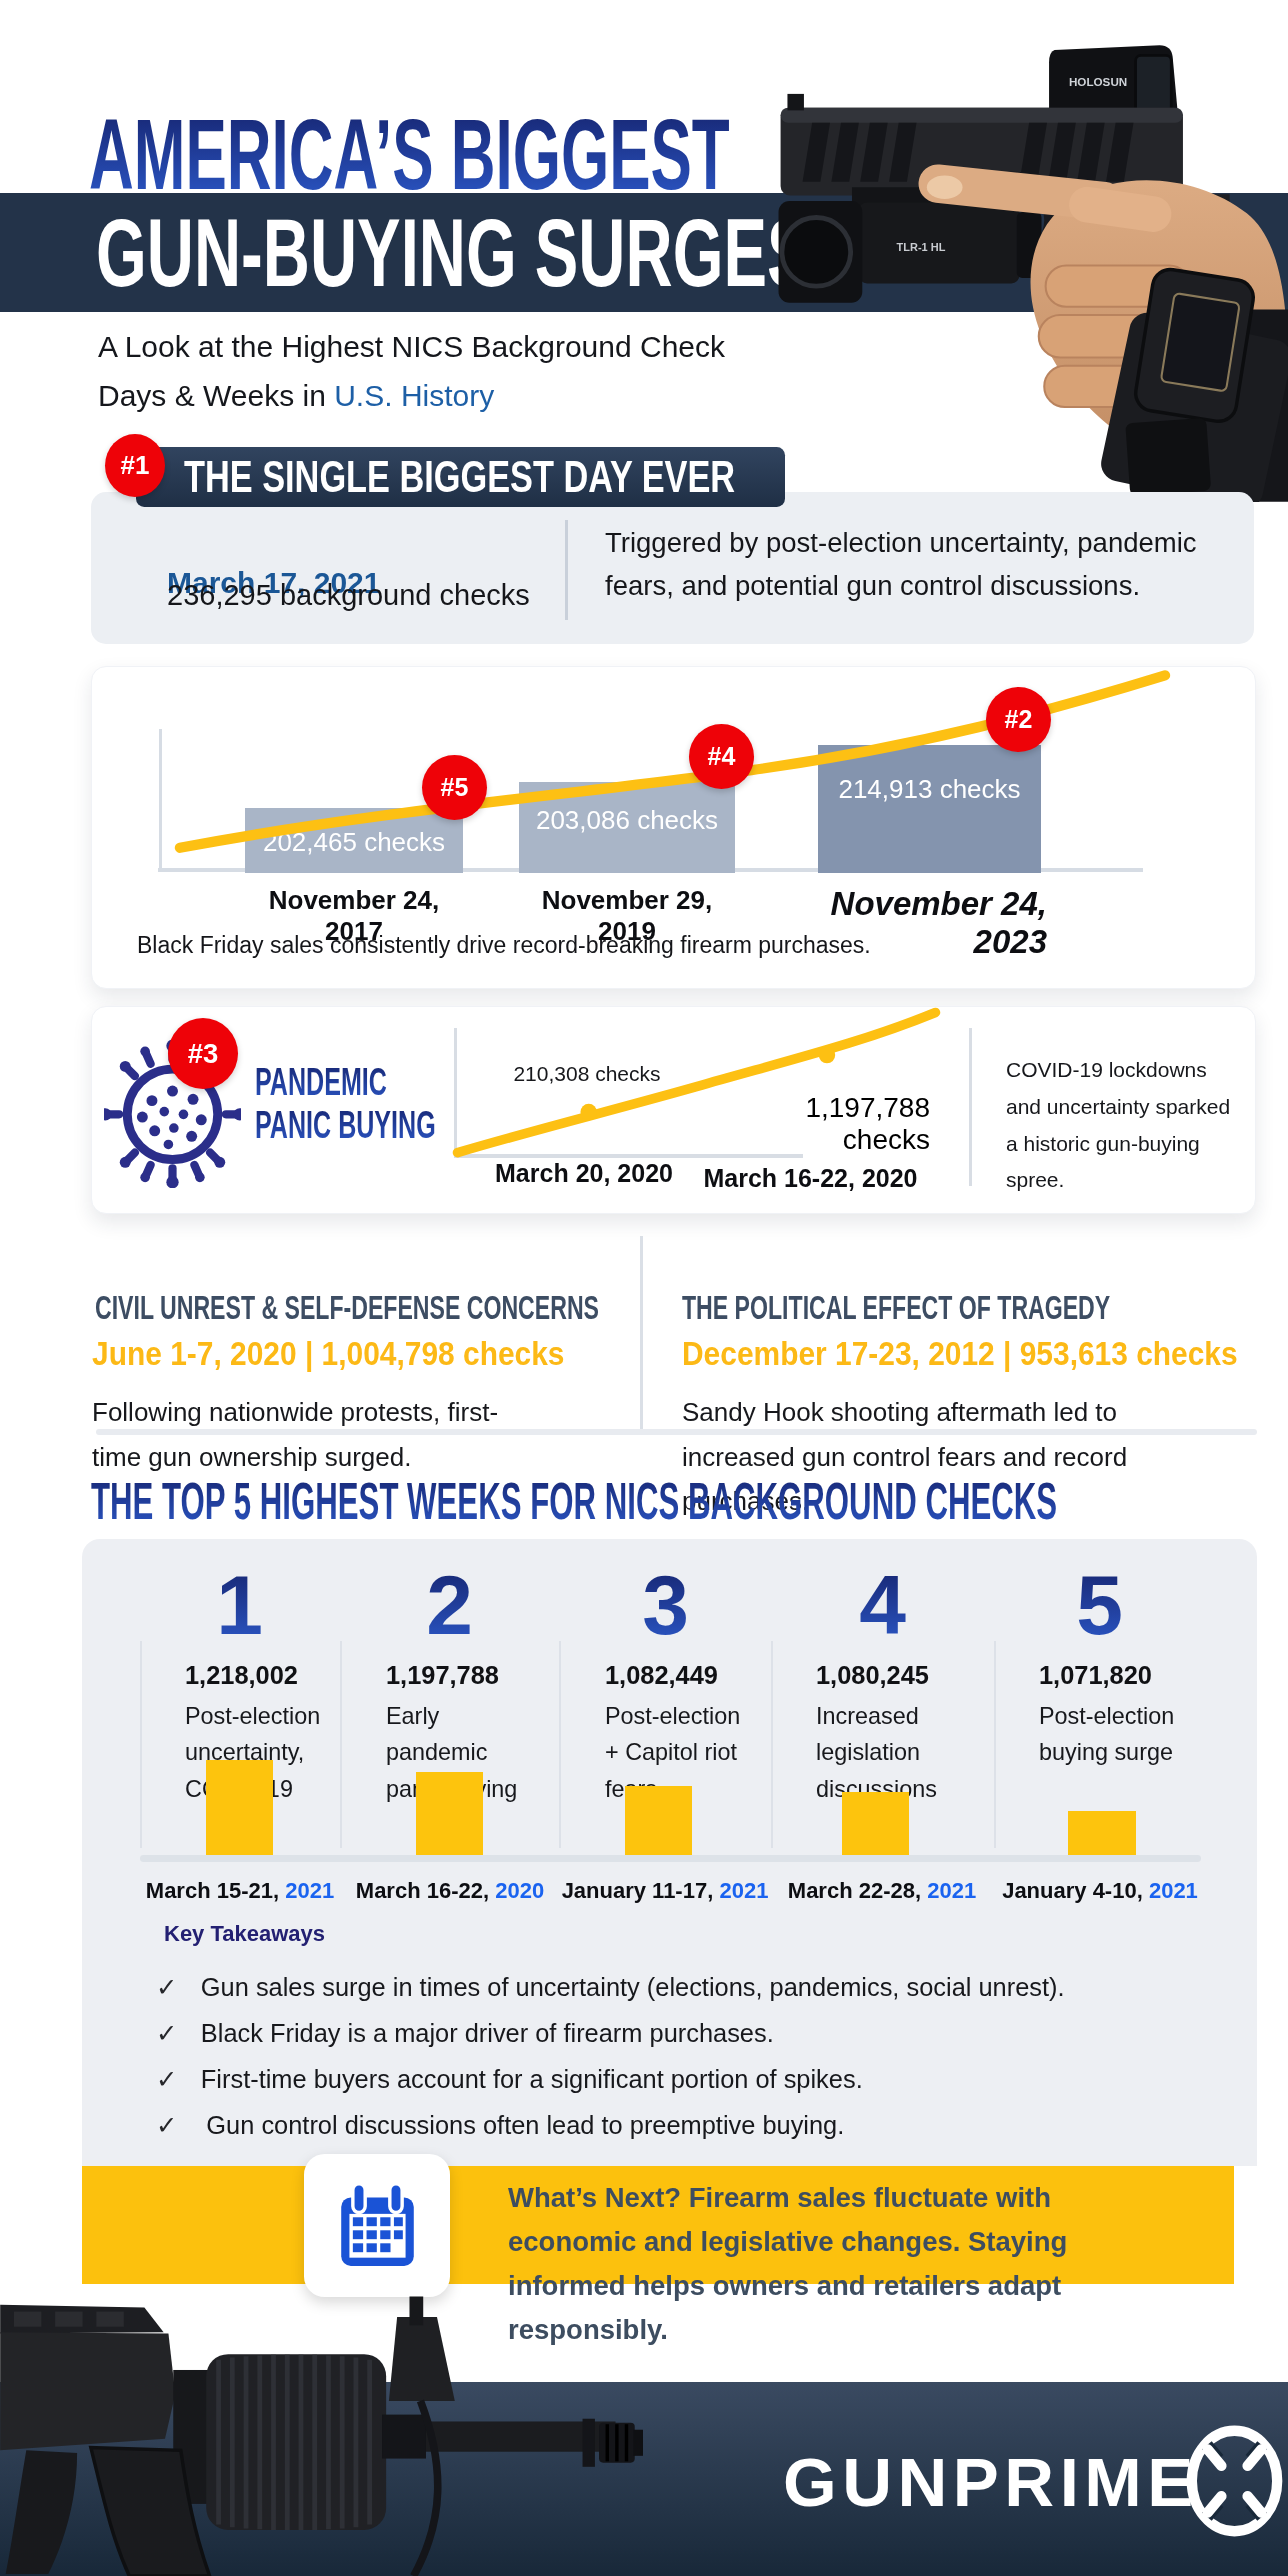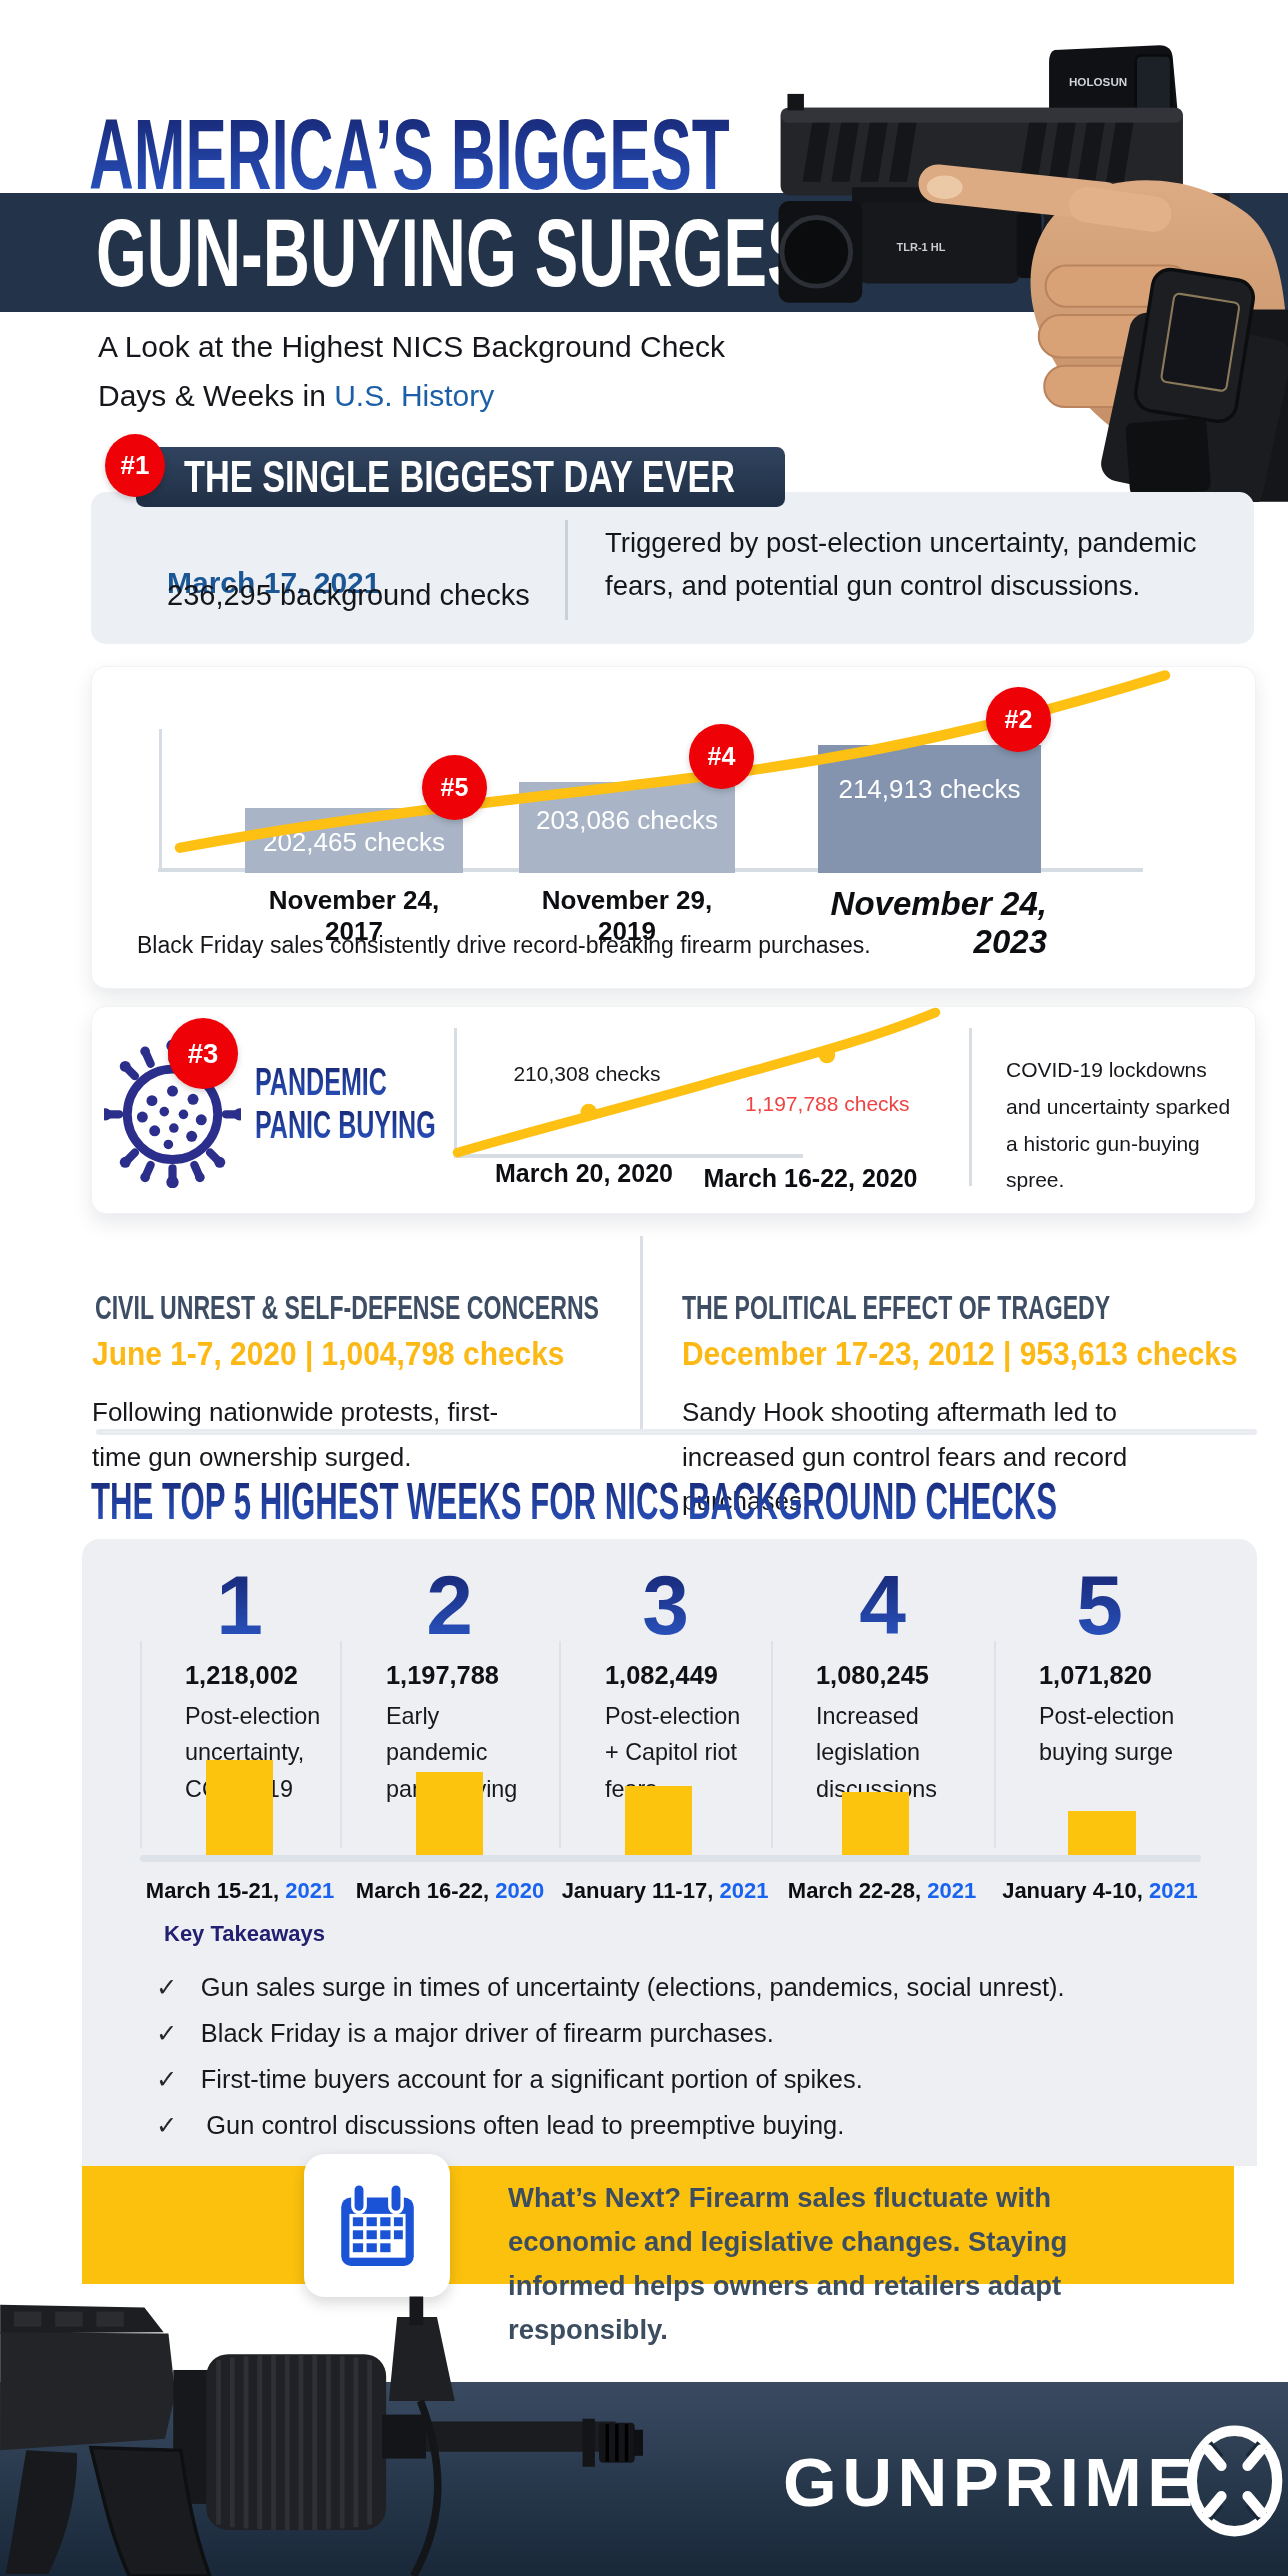--- a/index.html
+++ b/index.html
@@ -200,21 +200,21 @@
     </div>
 
     <div class="abs" style="left:362px;top:20.6px;width:2.7px;height:129px;background:#d8dde4;"></div>
     <div class="abs" style="left:362px;top:147px;width:349px;height:4.1px;background:#d8dde4;"></div>
     <svg class="abs" style="left:0;top:0;" width="1163" height="206" viewBox="0 0 1693 300">
       <path d="M532 212 C 640 180, 760 150, 880 116 C 1020 76, 1120 52, 1228 8" fill="none" stroke="#fdc013" stroke-width="14" stroke-linecap="round"></path>
       <circle cx="723" cy="153" r="12" fill="#fdc013"></circle>
       <circle cx="1070" cy="70" r="12" fill="#fdc013"></circle>
     </svg>
     <div class="abs" style="left:409px;top:55px;width:172px;text-align:center;font-size:21px;color:#17181c;">210,308 checks</div>
-    <div class="abs" style="left:653px;top:85px;width:185px;text-align:left;font-size:21px;color:#ef4444;">1,197,788 checks</div>
+    <div class="abs" style="left:653px;top:85px;width:185px;text-align:right;font-size:28px;color:#000000;">1,197,788 checks</div>
     <div class="abs datebold" style="left:389px;top:152px;width:206px;text-align:center;font-size:25px;">March 20, 2020</div>
     <div class="abs datebold" style="left:605px;top:157px;width:227px;text-align:center;font-size:25px;">March 16-22, 2020</div>
     <div class="abs vline" style="left:877px;top:20.6px;height:158px;background:#d8dde4;"></div>
     <div class="abs" style="left:914px;top:45px;width:227px;font-size:21px;line-height:1.75;color:#17181c;">COVID-19 lockdowns and uncertainty sparked a historic gun-buying spree.</div>
   </div>
 
   <div class="abs" style="left:95px;top:1289px;">
     <span class="cond" style="font-size:33px;color:#3d4d63;transform:scaleX(0.70);">CIVIL UNREST &amp; SELF-DEFENSE CONCERNS</span>
   </div>
   <div class="abs" style="left:92px;top:1334px;">

